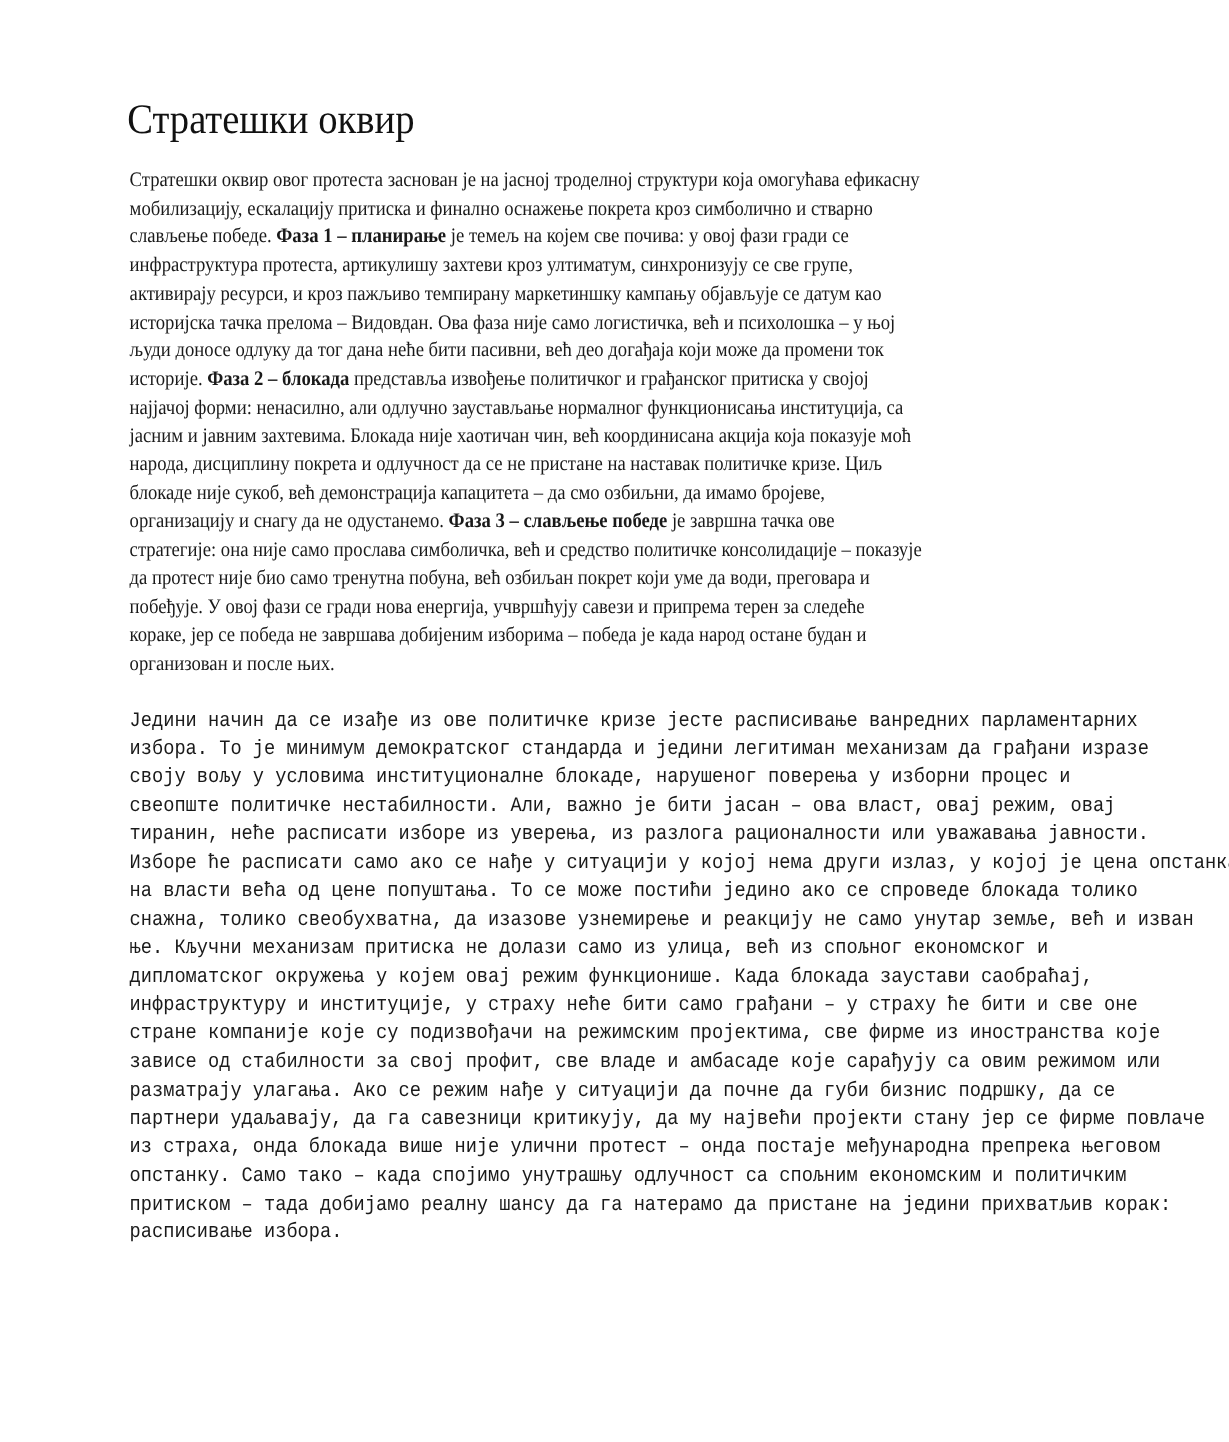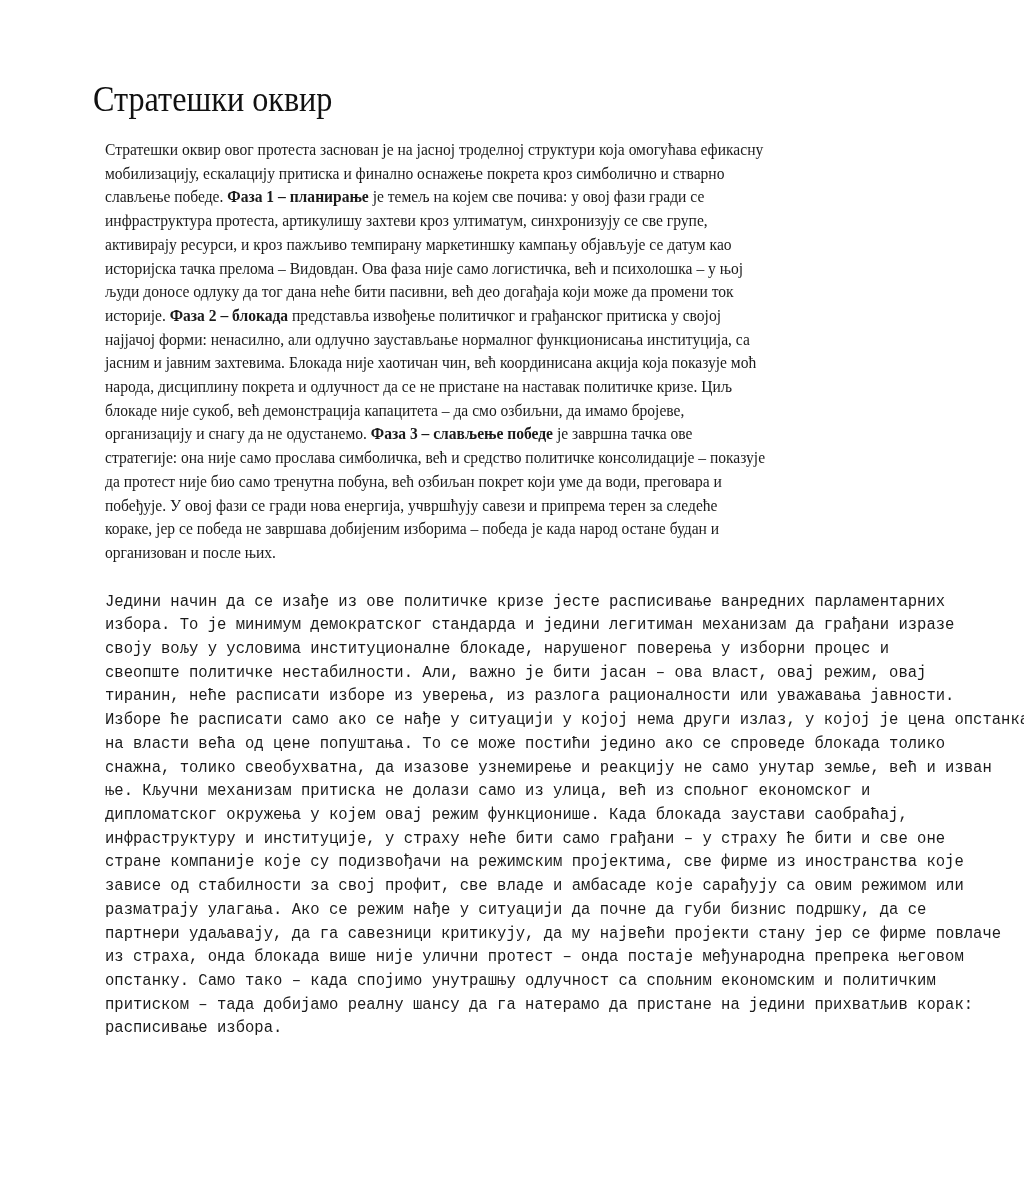--- a/index.html
+++ b/index.html
@@ -1,26 +1,26 @@
 <!DOCTYPE html>
 <html><head>
 <meta charset="utf-8">
 <style>
   html, body { margin: 0; padding: 0; background: #ffffff; }
   body { width: 1024px; height: 1202px; position: relative; overflow: hidden; }
   .page {
-    position: absolute; left: 93px; top: 78px; width: 860px;
+    position: absolute; left: 106px; top: 78px; width: 860px;
     color: #1a1a1a;
     font-family: "Liberation Serif", "DejaVu Serif", serif;
   }
   h1 {
     margin: 0; font-weight: normal; font-size: 35px; line-height: 44px;
     color: #111; transform: scaleX(0.92); transform-origin: left top;
   }
-  .para { margin: 16px 0 0 12px; }
+  .para { margin: 16px 0 0 2px; }
   .para + .para { margin-top: 25px; font-family: Liberation Mono, monospace; }
   .line {
     display: block; white-space: nowrap; font-size: 17.2px; line-height: 23.7px;
     transform: scaleX(0.905); transform-origin: left center;
   }
   b { font-weight: bold; }
 </style>
 </head>
 <body>
 

